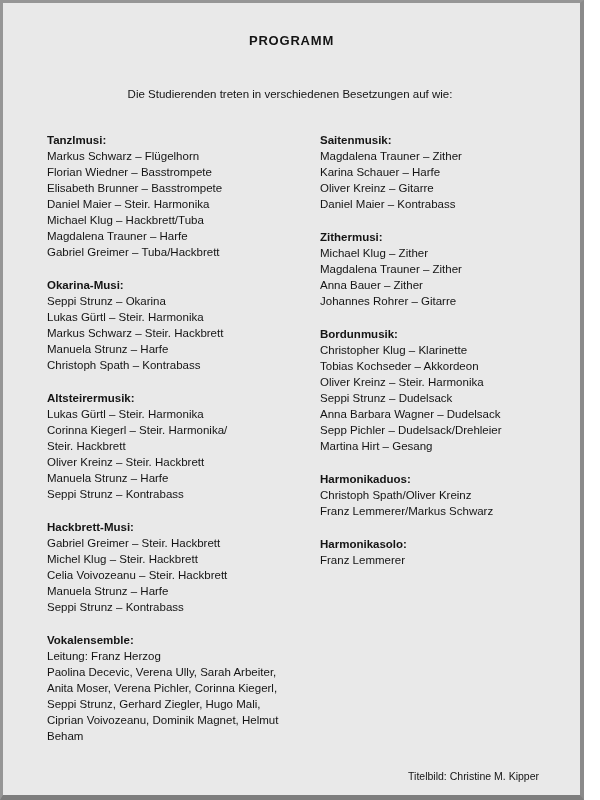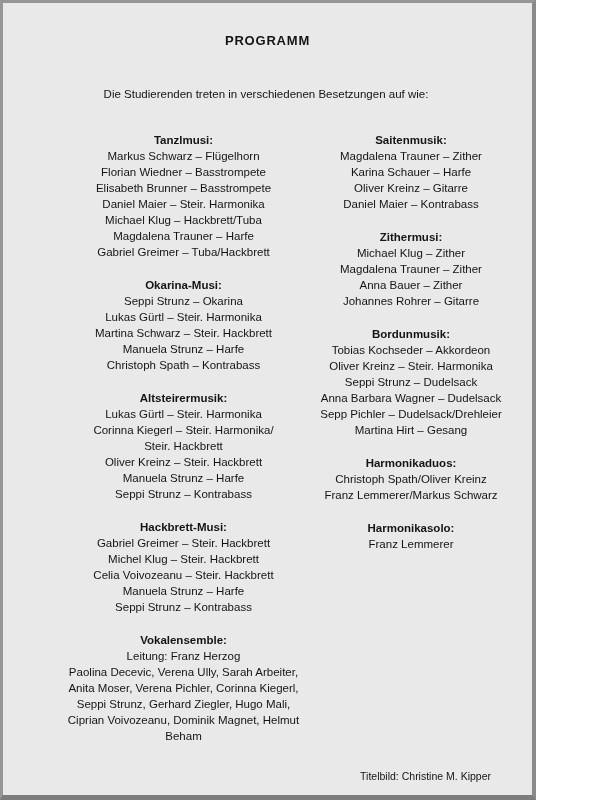--- a/index.html
+++ b/index.html
@@ -2,21 +2,21 @@
 <html><head>
 <meta charset="utf-8">
 <style>
   html, body {
     margin: 0;
     padding: 0;
     background: #ffffff;
   }
   .page {
     position: relative;
-    width: 536px;
+    width: 584px;
     height: 800px;
     box-sizing: border-box;
     background: var(--page-bg, #e9e9e9);
     border-style: solid;
     border-color: var(--border-top, #969696) var(--border-right, #8a8a8a) var(--border-bottom, #7d7d7d) var(--border-left, #969696);
     border-width: 3px 4px 5px 3px;
     color: var(--text, #141414);
     font-family: "Liberation Sans", sans-serif;
     font-size: 11.5px;
     line-height: 16px;
@@ -40,21 +40,20 @@
   }
   .col-left {
     width: 273px;
     flex: 0 0 273px;
   }
   .col-right {
     flex: 1;
   }
   .section {
     margin-top: 17px;
-    text-align: center;
   }
   .section:first-child {
     margin-top: 0;
   }
   .heading {
     font-weight: bold;
   }
   .line {
     white-space: nowrap;
   }
@@ -80,21 +79,21 @@
           <div class="line">Elisabeth Brunner – Basstrompete</div>
           <div class="line">Daniel Maier – Steir. Harmonika</div>
           <div class="line">Michael Klug – Hackbrett/Tuba</div>
           <div class="line">Magdalena Trauner – Harfe</div>
           <div class="line">Gabriel Greimer – Tuba/Hackbrett</div>
         </div>
         <div class="section">
           <div class="heading">Okarina-Musi:</div>
           <div class="line">Seppi Strunz – Okarina</div>
           <div class="line">Lukas Gürtl – Steir. Harmonika</div>
-          <div class="line">Martina Schwarz – Steir. Hackbrett</div>
+          <div class="line">Markus Schwarz – Steir. Hackbrett</div>
           <div class="line">Manuela Strunz – Harfe</div>
           <div class="line">Christoph Spath – Kontrabass</div>
         </div>
         <div class="section">
           <div class="heading">Altsteirermusik:</div>
           <div class="line">Lukas Gürtl – Steir. Harmonika</div>
           <div class="line">Corinna Kiegerl – Steir. Harmonika/</div>
           <div class="line">Steir. Hackbrett</div>
           <div class="line">Oliver Kreinz – Steir. Hackbrett</div>
           <div class="line">Manuela Strunz – Harfe</div>
@@ -128,20 +127,21 @@
         </div>
         <div class="section">
           <div class="heading">Zithermusi:</div>
           <div class="line">Michael Klug – Zither</div>
           <div class="line">Magdalena Trauner – Zither</div>
           <div class="line">Anna Bauer – Zither</div>
           <div class="line">Johannes Rohrer – Gitarre</div>
         </div>
         <div class="section">
           <div class="heading">Bordunmusik:</div>
+          <div class="line">Christopher Klug – Klarinette</div>
           <div class="line">Tobias Kochseder – Akkordeon</div>
           <div class="line">Oliver Kreinz – Steir. Harmonika</div>
           <div class="line">Seppi Strunz – Dudelsack</div>
           <div class="line">Anna Barbara Wagner – Dudelsack</div>
           <div class="line">Sepp Pichler – Dudelsack/Drehleier</div>
           <div class="line">Martina Hirt – Gesang</div>
         </div>
         <div class="section">
           <div class="heading">Harmonikaduos:</div>
           <div class="line">Christoph Spath/Oliver Kreinz</div>

